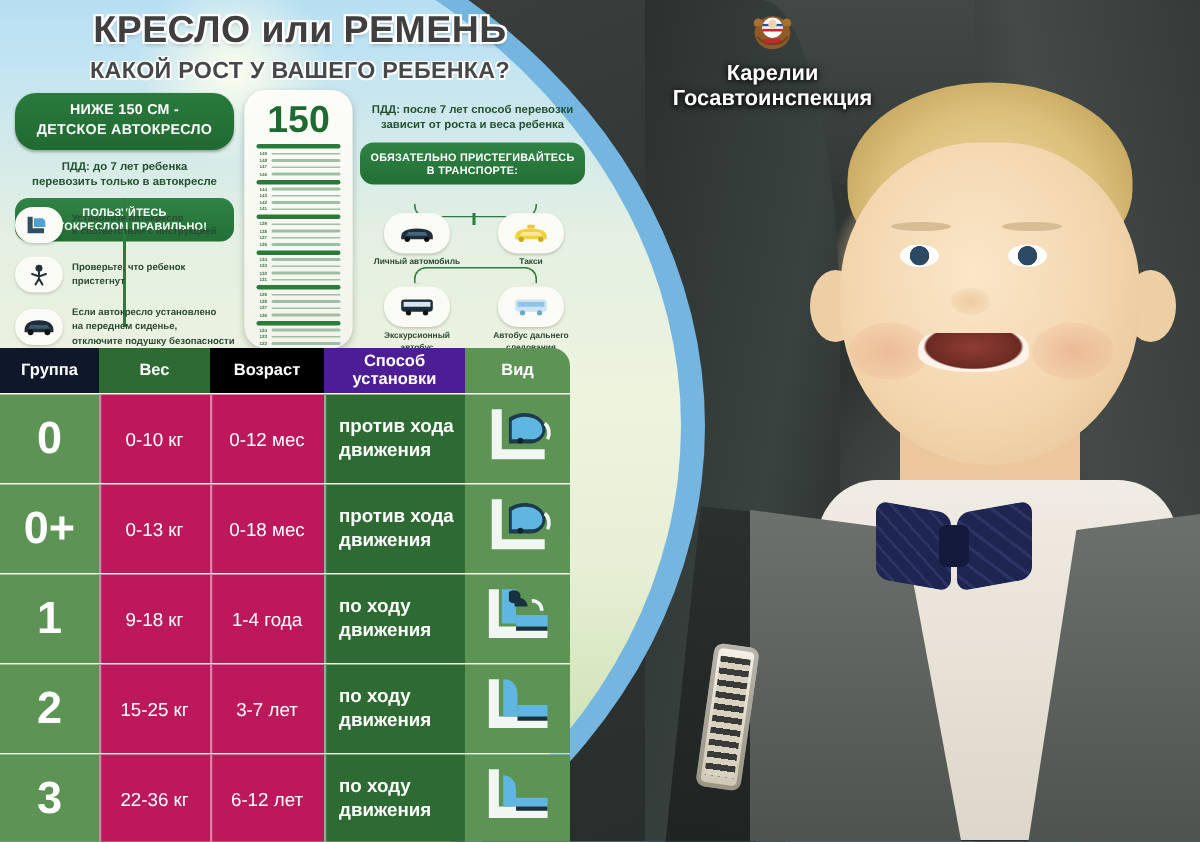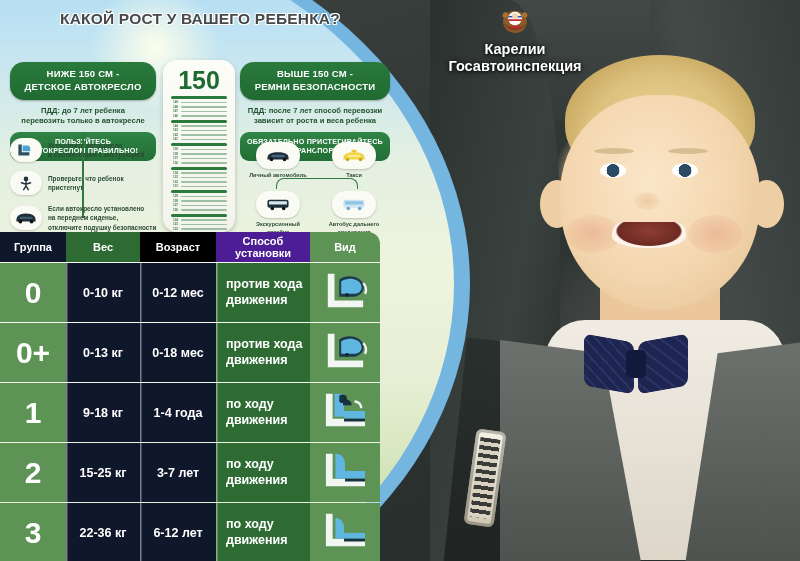--- a/index.html
+++ b/index.html
@@ -166,21 +166,21 @@
   .c4{flex:0 0 94px;}
   .c5{flex:1;}
   .thead .c1{background:#0f172a;}
   .thead .c2{background:#2e6b33;}
   .thead .c3{background:#000000;}
   .thead .c4{background:#4c1d95;}
   .thead .c5{background:#5e9356;}
   .trw{display:flex;height:59px;border-top:1.5px solid rgba(255,255,255,.5);}
   .trw > div{display:flex;align-items:center;box-sizing:border-box;}
   .trw .c1{background:#5e9356;color:#fff;font-size:30px;font-weight:bold;justify-content:center;}
-  .trw .c2,.trw .c3{background:#0f172a;color:#fff;font-size:12.5px;font-weight:bold;justify-content:center;}
+  .trw .c2,.trw .c3{background:#be185d;color:#fff;font-size:12.5px;font-weight:normal;justify-content:center;}
   .trw .c4{background:#2e6b33;color:#fff;font-size:12.5px;font-weight:bold;padding-left:10px;line-height:1.25;}
   .trw .c5{background:#5e9356;justify-content:center;}
   .trw .c2,.trw .c3,.trw .c4{box-shadow:inset 1.5px 0 0 rgba(255,255,255,.45);}
 
   
   .brand{position:absolute;left:400px;top:4px;width:230px;text-align:center;}
   .emblem{width:34px;height:34px;margin:0 auto;position:relative;}
   .brand .bt{
     margin-top:3px;color:#fff;font-weight:bold;font-size:14.5px;line-height:1.18;
     text-shadow:0 1px 3px rgba(0,0,0,.85),0 0 6px rgba(0,0,0,.6);
@@ -244,20 +244,21 @@
   <div class="panel-edge"></div>
   <div class="panel">
     <div class="sun"></div>
     <div class="trees"></div>
     <div class="hill"></div>
   </div>
 
   <div class="content">
 
     <div class="title">
+      <h1>КРЕСЛО или РЕМЕНЬ</h1>
       <h2>КАКОЙ РОСТ У ВАШЕГО РЕБЕНКА?</h2>
     </div>
 
     <div class="boxL">
       <div class="gbanner">
         <div>НИЖЕ 150 СМ -</div>
         <div>ДЕТСКОЕ АВТОКРЕСЛО</div>
       </div>
       <div class="sub">
         <div>ПДД: до 7 лет ребенка</div>
@@ -431,24 +432,20 @@
             <s></s>
           </div>
         <div class="rmin">
             <b>122</b>
             <s></s>
           </div>
       </div>
     </div>
 
     <div class="boxR">
-      <div class="gbanner">
-        <div>ВЫШЕ 150 СМ -</div>
-        <div>РЕМНИ БЕЗОПАСНОСТИ</div>
-      </div>
       <div class="sub">
         <div>ПДД: после 7 лет способ перевозки</div>
         <div>зависит от роста и веса ребенка</div>
       </div>
       <div class="pill">
         <div>ОБЯЗАТЕЛЬНО ПРИСТЕГИВАЙТЕСЬ</div>
         <div>В ТРАНСПОРТЕ:</div>
       </div>
     </div>
 

